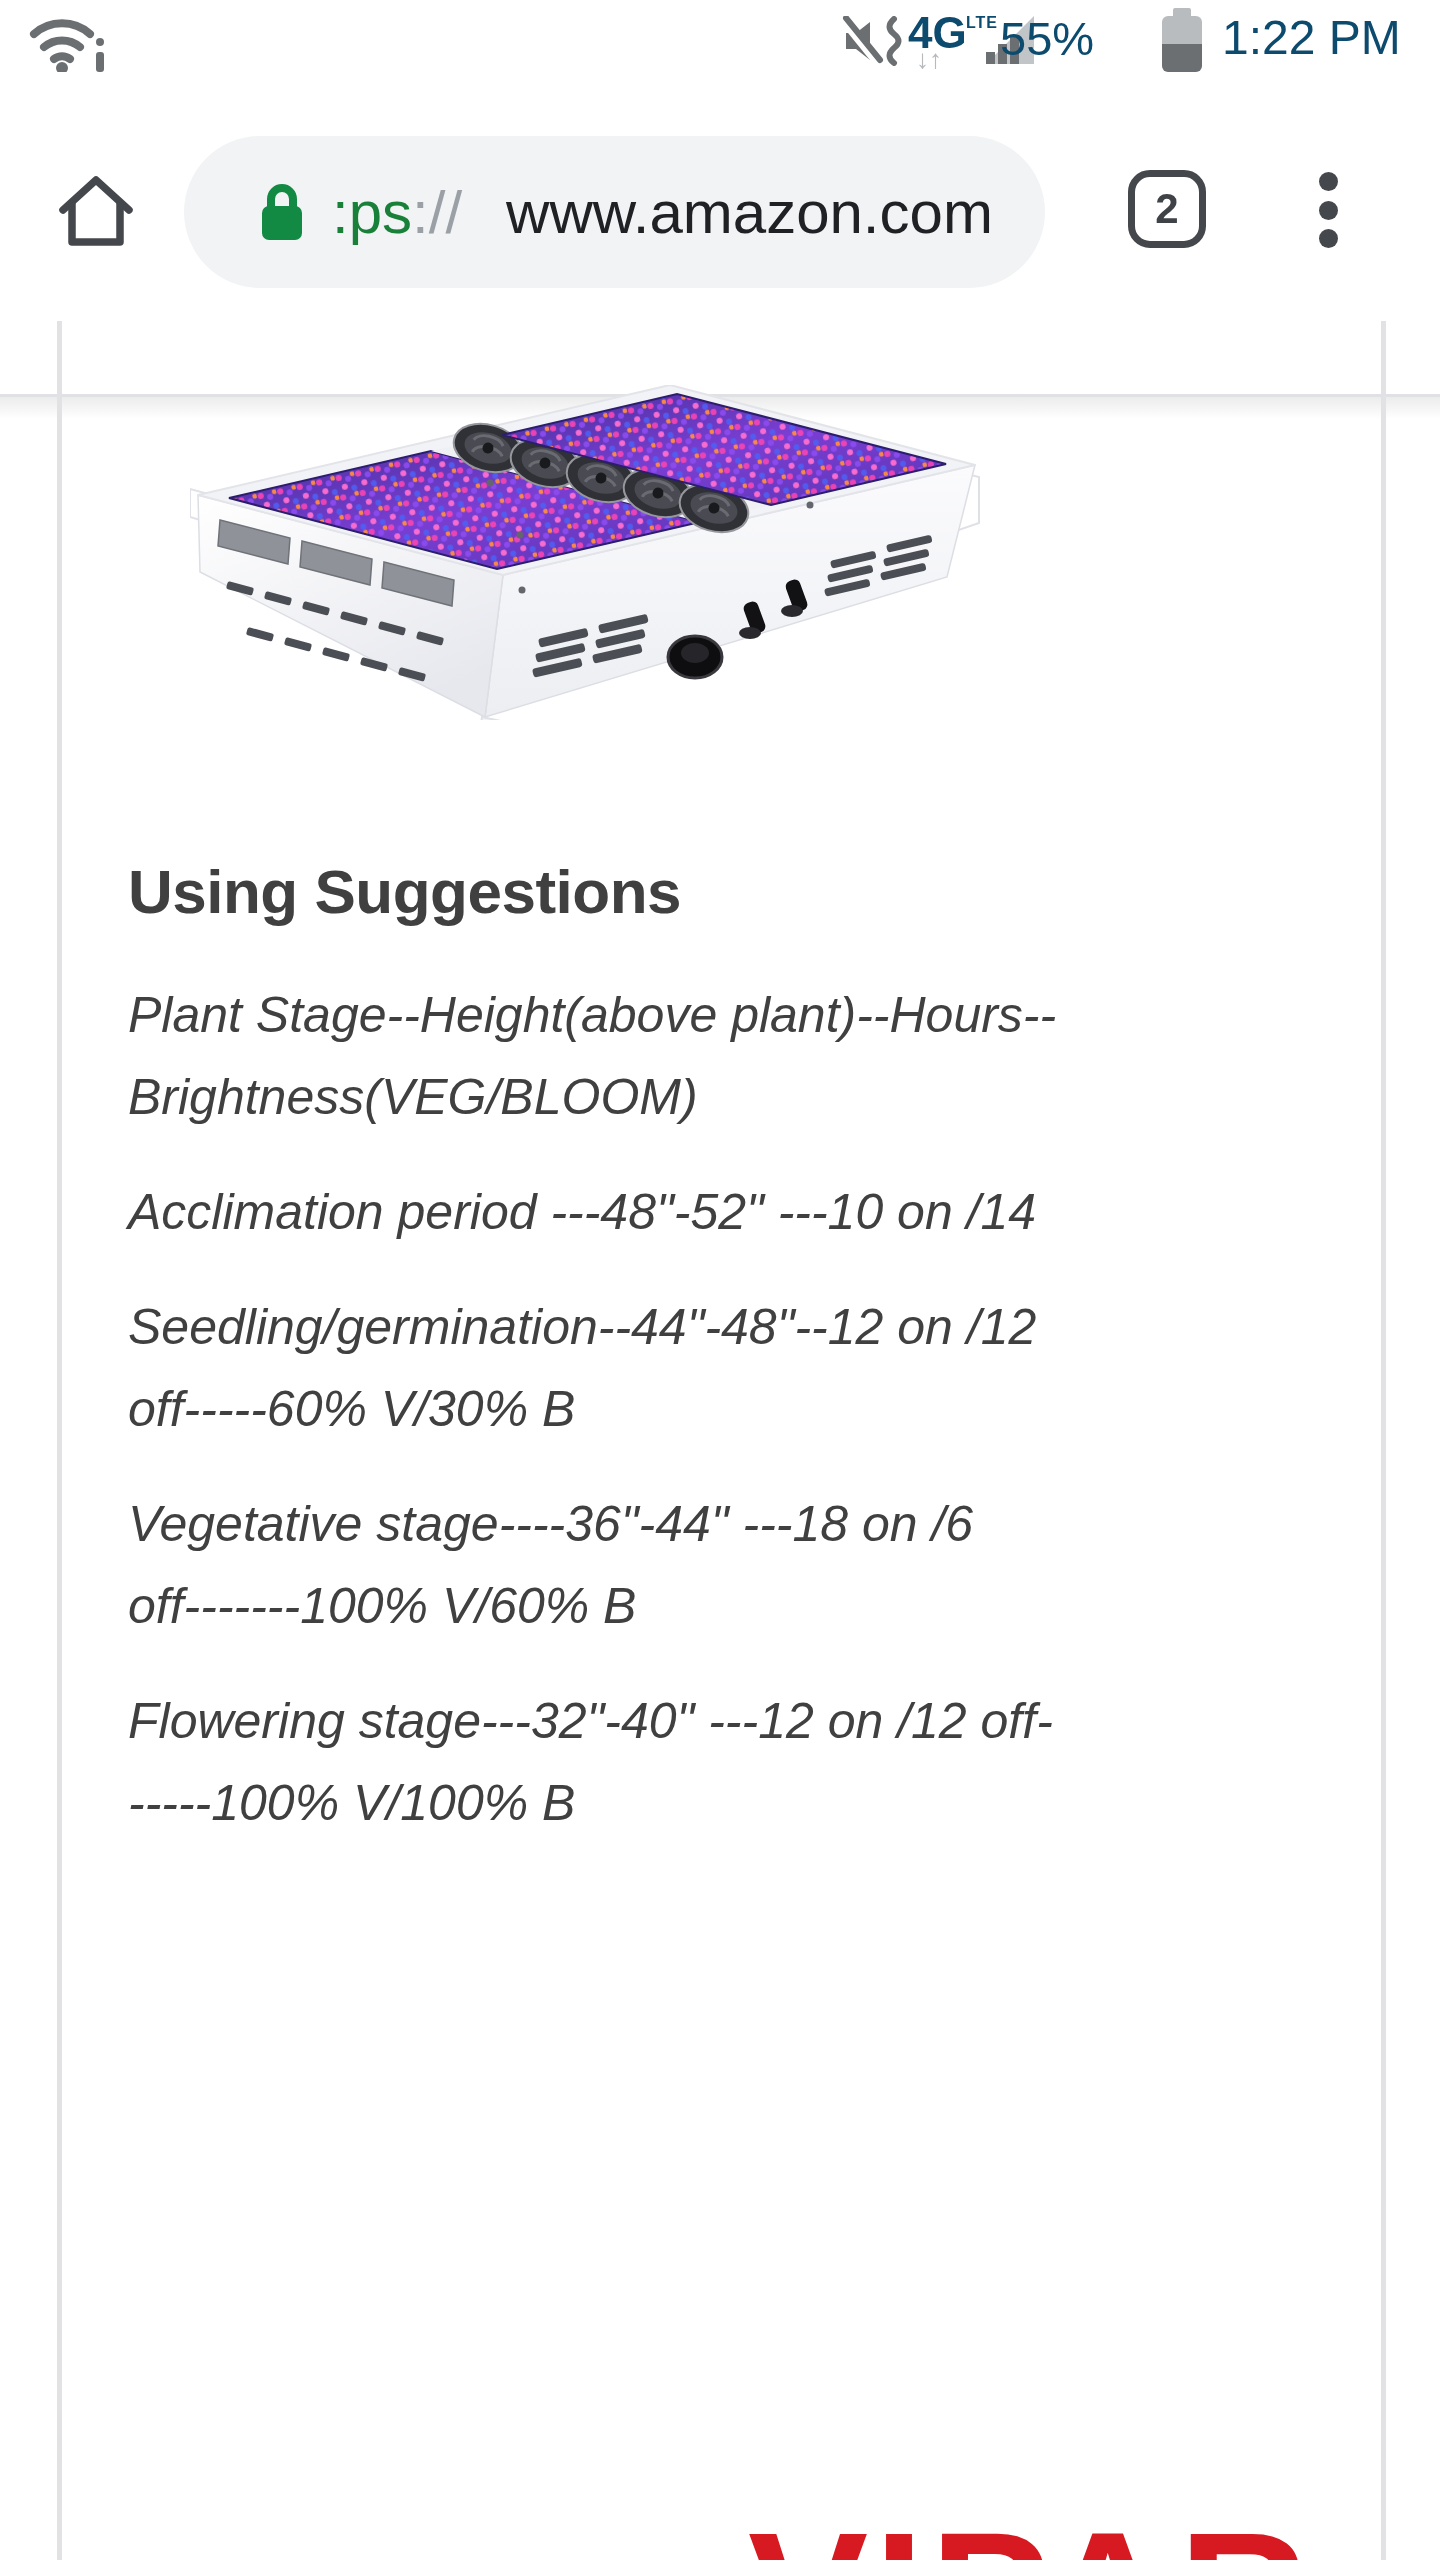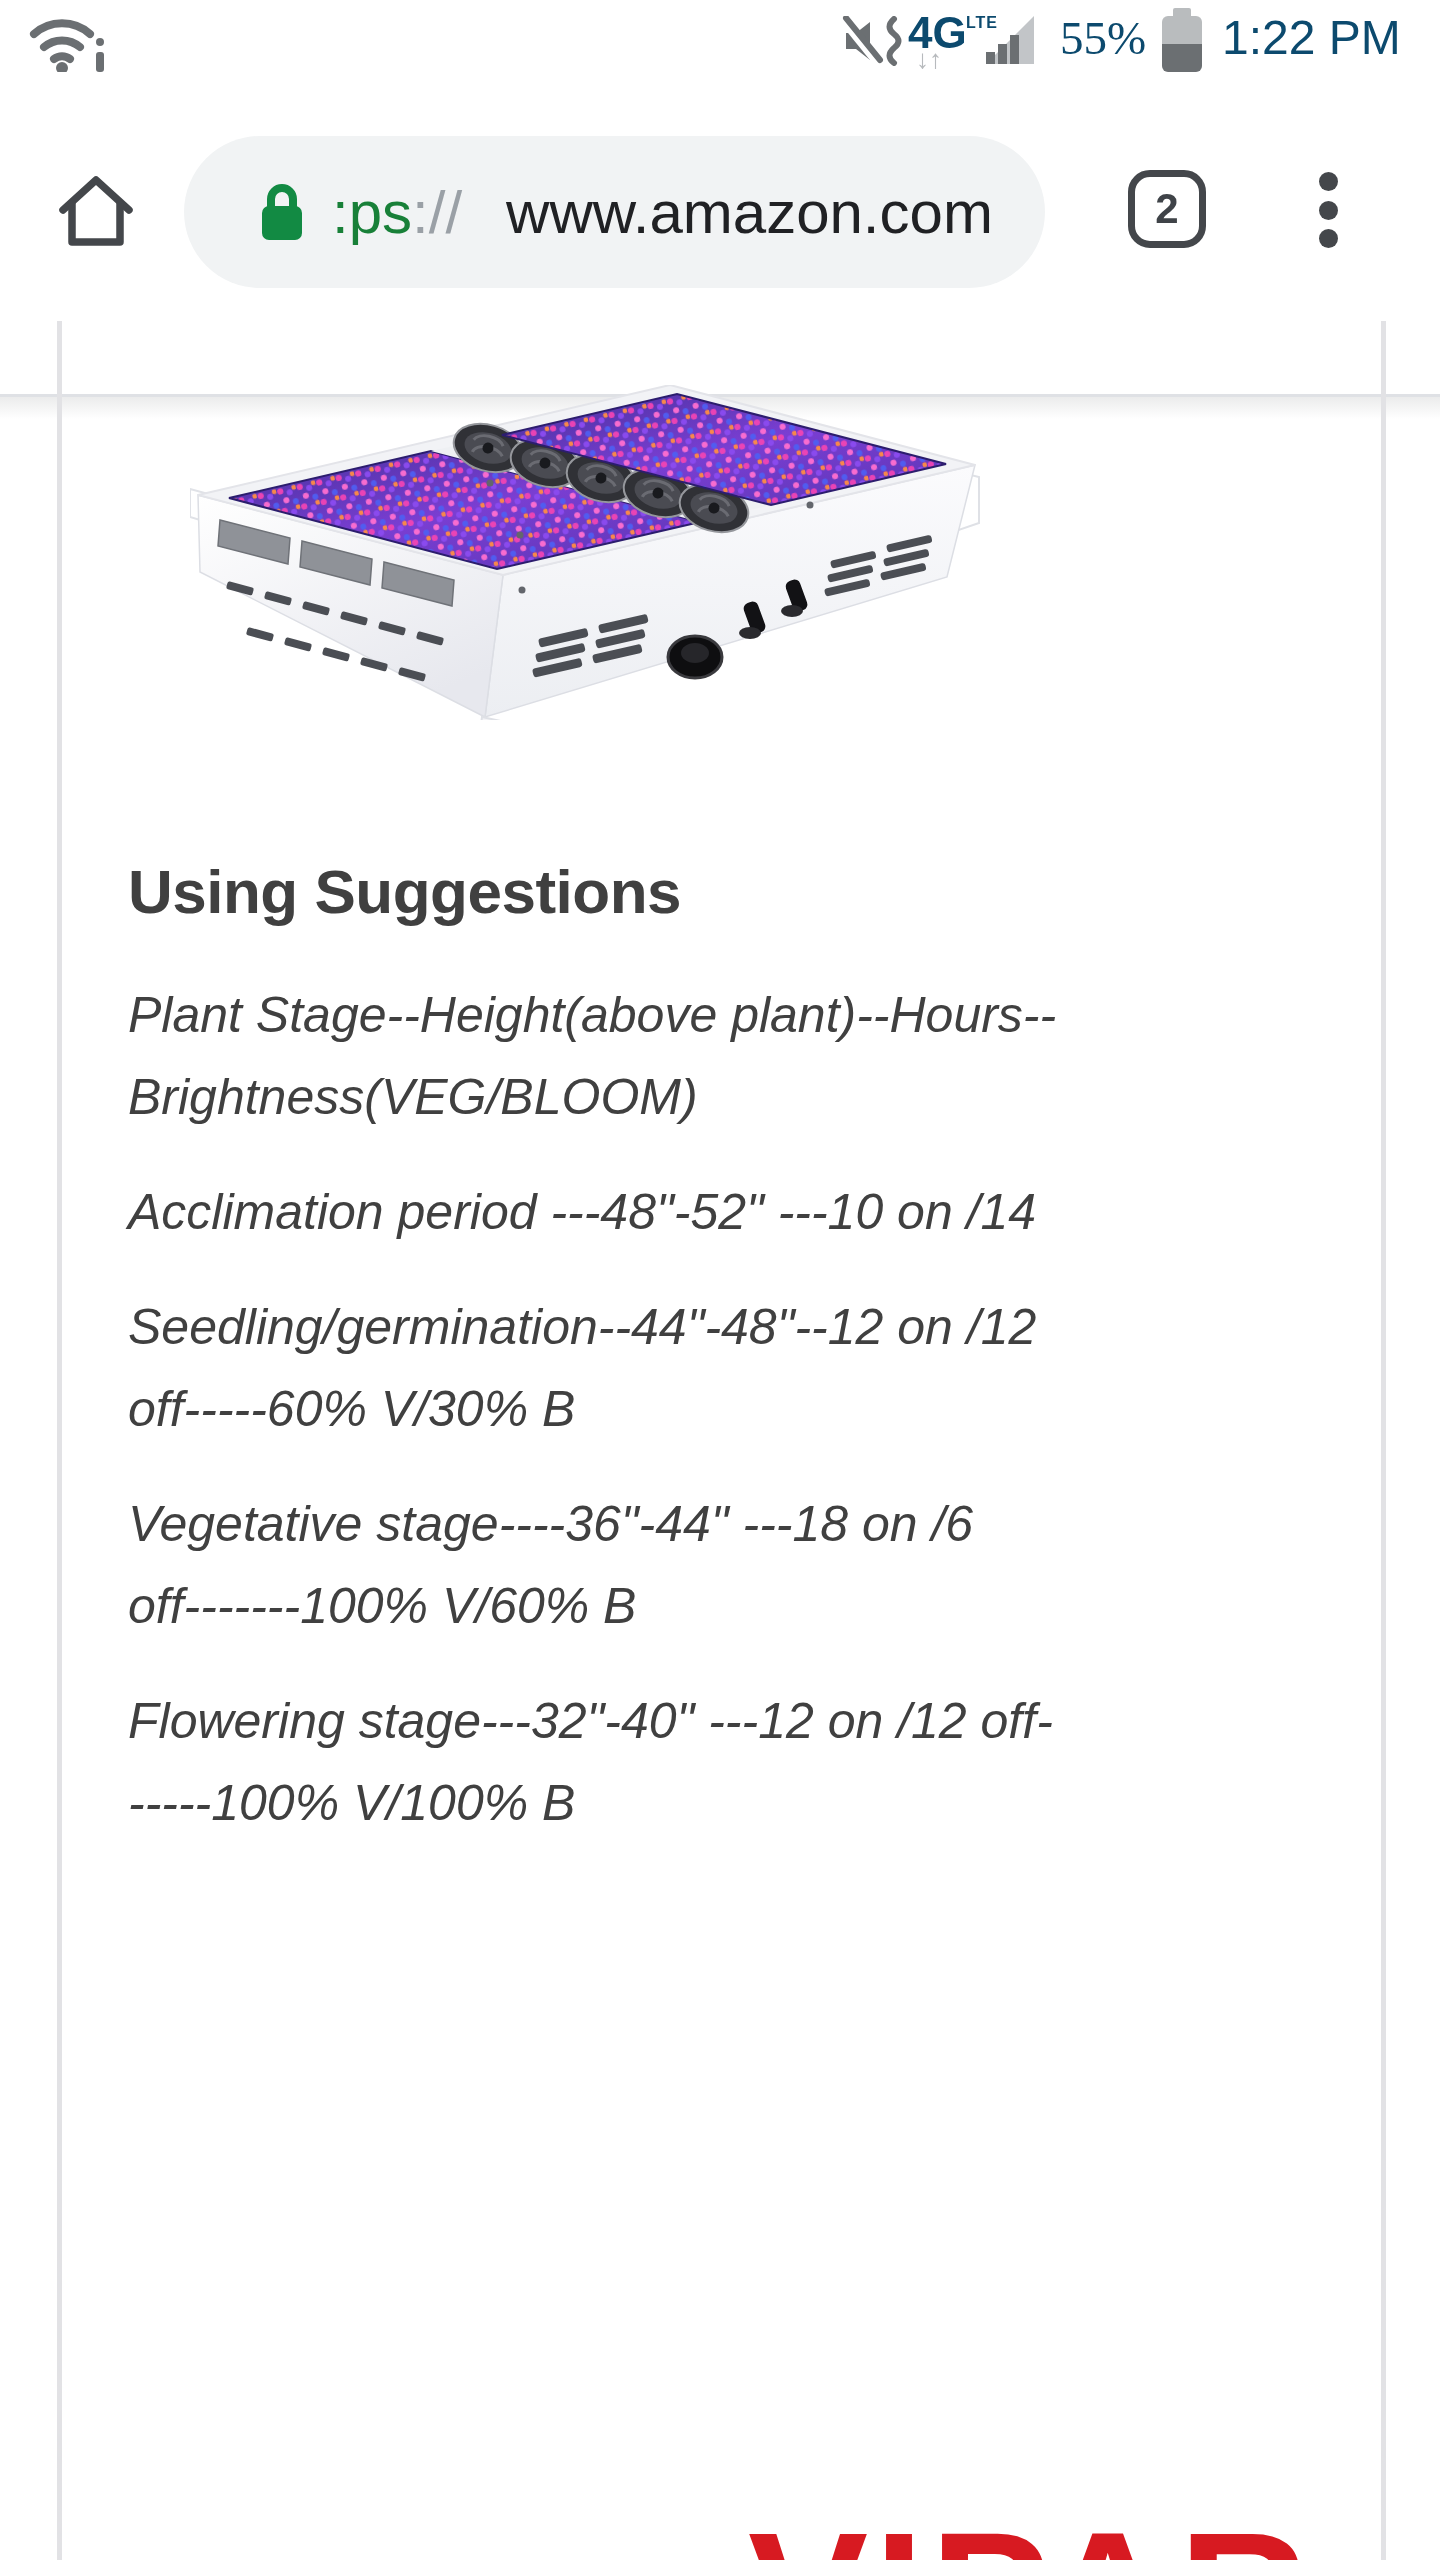--- a/index.html
+++ b/index.html
@@ -80,21 +80,21 @@
     <span style="position:absolute;left:8px;top:36px;font-size:26px;color:#b7babd;font-weight:700;">↓↑</span>
   </div>
 
   <svg class="sb-abs" style="left:984px;top:14px" width="52" height="52" viewBox="0 0 52 52">
     <polygon points="2,50 50,50 50,2" fill="#c2c5c8"></polygon>
     <rect x="2" y="38" width="9" height="12" fill="#6b6f72"></rect>
     <rect x="14" y="30" width="9" height="20" fill="#6b6f72"></rect>
     <rect x="26" y="21" width="9" height="29" fill="#6b6f72"></rect>
   </svg>
 
-  <span class="sb-abs sb-text" style="left:1060px;top:11px;font-size:47px;font-family:Liberation Serif, serif;">55%</span>
+  <span class="sb-abs sb-text" style="left:1000px;top:11px;font-size:47px;">55%</span>
 
   <svg class="sb-abs" style="left:1160px;top:8px" width="44" height="66" viewBox="0 0 44 66">
     <rect x="13" y="0" width="18" height="10" rx="2" fill="#b9bcbe"></rect>
     <path d="M2 14 a6 6 0 0 1 6 -6 h28 a6 6 0 0 1 6 6 v22 h-40 z" fill="#b9bcbe"></path>
     <path d="M2 36 h40 v22 a6 6 0 0 1 -6 6 h-28 a6 6 0 0 1 -6 -6 z" fill="#6b6f72"></path>
   </svg>
 
   <span class="sb-abs sb-text" style="left:1222px;top:10px;font-size:48px;">1:22 PM</span>
 </div>
 

